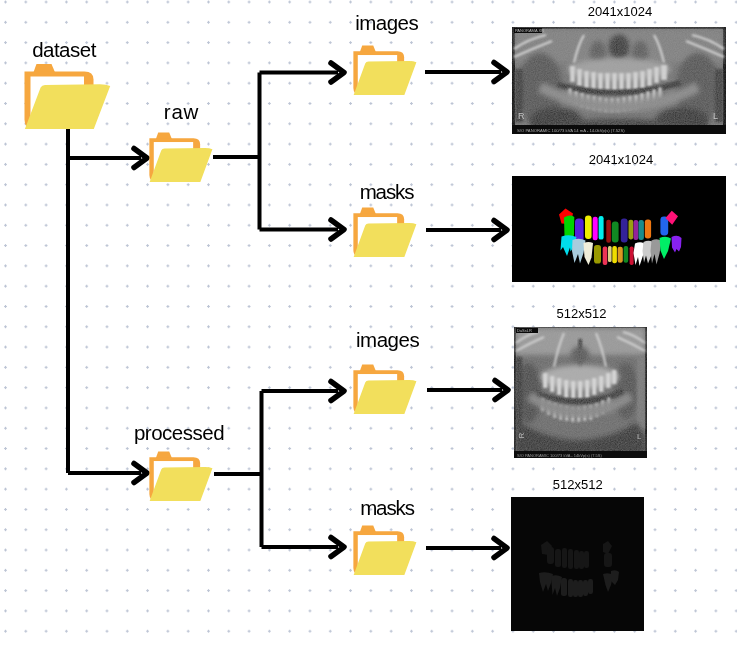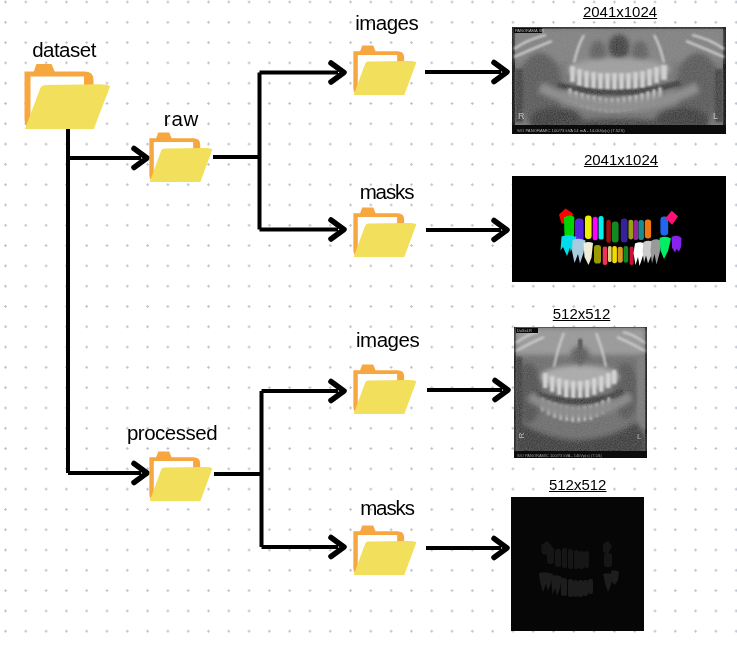--- a/index.html
+++ b/index.html
@@ -4,21 +4,21 @@
 <style>
 html,body{margin:0;padding:0;}
 #canvas{position:relative;width:737px;height:650px;overflow:hidden;
  background-color:#ffffff;
  background-image:radial-gradient(circle, #bcc4d4 1.05px, rgba(188,196,212,0) 1.4px);
  background-size:20.3px 20.3px;
  background-position:-4.65px -8.15px;
  font-family:"Liberation Sans", sans-serif;
 }
 .lbl{position:absolute;color:#000;font-size:20.5px;line-height:21px;letter-spacing:-0.5px;white-space:nowrap;transform:translateX(-50%);}
-.dim{position:absolute;color:#000;font-size:15px;line-height:17px;letter-spacing:0px;white-space:nowrap;transform:translateX(-50%);text-decoration:underline;}
+.dim{position:absolute;color:#000;font-size:13px;line-height:17px;letter-spacing:0px;white-space:nowrap;transform:translateX(-50%);}
 svg.abs{position:absolute;}
 </style>
 </head>
 <body>
 <div id="canvas">
 
 <svg class="abs" style="left:0;top:0" width="737" height="650" viewBox="0 0 737 650">
  <defs>
   <g id="fold">
    <path d="M9 11.5 L12.5 2 L27.5 2 L31.5 11.5 Z" fill="#F6A73F"></path>
@@ -61,24 +61,24 @@
  <use href="#fold" transform="translate(24,62)"></use>
  <use href="#fold" transform="translate(149,131) scale(0.7356,0.7612)"></use>
  <use href="#fold" transform="translate(353,44) scale(0.7356,0.7612)"></use>
  <use href="#fold" transform="translate(353,206) scale(0.7356,0.7612)"></use>
  <use href="#fold" transform="translate(149,450) scale(0.7356,0.7612)"></use>
  <use href="#fold" transform="translate(353,363) scale(0.7356,0.7612)"></use>
  <use href="#fold" transform="translate(353,524) scale(0.7356,0.7612)"></use>
 </svg>
 
 <div class="lbl" style="left:64px;top:39px">dataset</div>
-<div class="lbl" style="left:181.5px;top:108px;letter-spacing:0.8px">raw</div>
+<div class="lbl" style="left:181.5px;top:101px;letter-spacing:0.8px">raw</div>
 <div class="lbl" style="left:386.7px;top:12px">images</div>
 <div class="lbl" style="left:386.5px;top:181px;letter-spacing:-1.1px">masks</div>
-<div class="lbl" style="left:172px;top:422px">processed</div>
+<div class="lbl" style="left:179px;top:422px">processed</div>
 <div class="lbl" style="left:387.6px;top:329px">images</div>
 <div class="lbl" style="left:387px;top:497px;letter-spacing:-1.1px">masks</div>
 <div class="dim" style="left:620px;top:3px">2041x1024</div>
 <div class="dim" style="left:621px;top:151px">2041x1024</div>
 <div class="dim" style="left:581.5px;top:305px">512x512</div>
 <div class="dim" style="left:577.7px;top:476px">512x512</div>
 
 <svg class="abs" style="left:512px;top:27px" width="214" height="107" viewBox="0 0 214 107">
  <defs>
   <filter id="b3" x="-30%" y="-30%" width="160%" height="160%">

